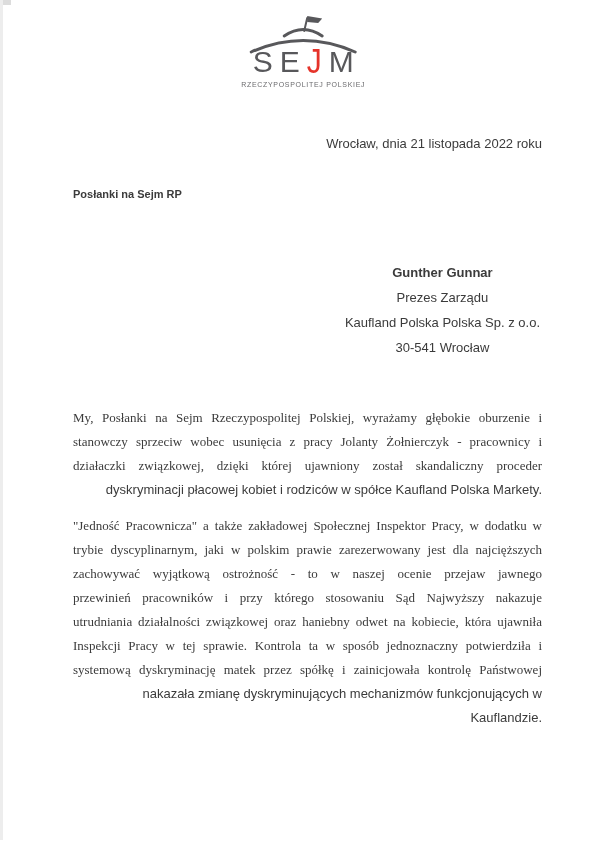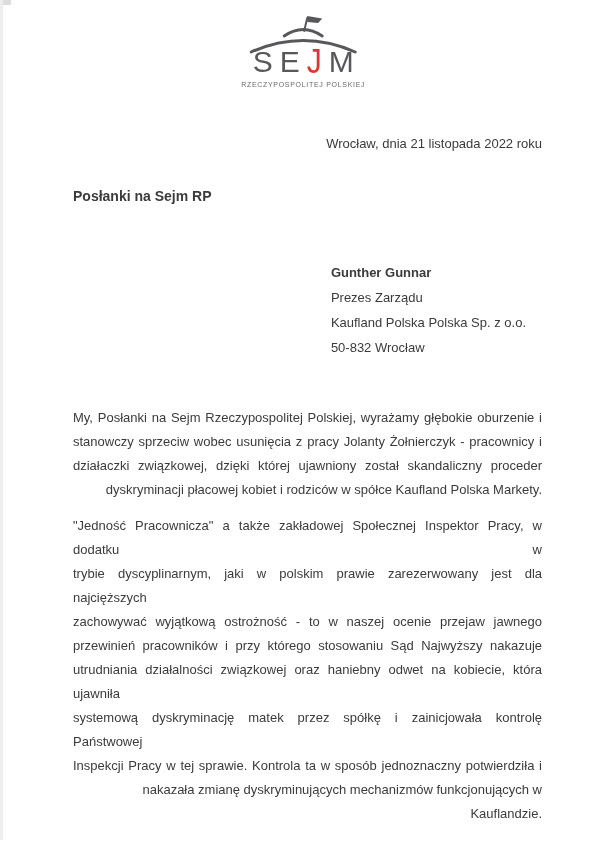--- a/index.html
+++ b/index.html
@@ -56,46 +56,47 @@
   .date-line {
     position: absolute;
     top: 136px;
     right: 71px;
     font-size: 13px;
   }
   .sender-heading {
     position: absolute;
     top: 188px;
     left: 70px;
-    font-size: 14px;
+    font-size: 11px;
     font-weight: bold;
   }
   .recipient {
     position: absolute;
     top: 260px;
-    right: 87px;
-    text-align: left;
+    right: 73px;
+    text-align: center;
     font-size: 13px;
     line-height: 25px;
   }
   .recipient-name { font-weight: bold; }
   
   .body-text {
     position: absolute;
     top: 406px;
     left: 70px;
     right: 71px;
     font-size: 13px;
     line-height: 24px;
   }
   .para { margin-bottom: 12px; }
   .jline {
     display: block;
     text-align: justify;
     text-align-last: justify;
+    font-family: Liberation Serif, serif;
   }
   .lline {
     display: block;
     text-align: right;
   }
 </style>
 </head>
 <body>
 
 <div class="page">
@@ -117,35 +118,35 @@
   </div>
 
   <div class="date-line">Wrocław, dnia 21 listopada 2022 roku</div>
 
   <div class="sender-heading">Posłanki na Sejm RP</div>
 
   <div class="recipient">
     <div class="recipient-name">Gunther Gunnar</div>
     <div>Prezes Zarządu</div>
     <div>Kaufland Polska Polska Sp. z o.o.</div>
-    <div>50-832 Wrocław</div>
+    <div>30-541 Wrocław</div>
   </div>
 
   <div class="body-text">
     <div class="para">
       <span class="jline">My, Posłanki na Sejm Rzeczypospolitej Polskiej, wyrażamy głębokie oburzenie i</span>
       <span class="jline">stanowczy sprzeciw wobec usunięcia z pracy Jolanty Żołnierczyk - pracownicy i</span>
       <span class="jline">działaczki związkowej, dzięki której ujawniony został skandaliczny proceder</span>
       <span class="lline">dyskryminacji płacowej kobiet i rodziców w spółce Kaufland Polska Markety.</span>
     </div>
     <div class="para">
       <span class="jline">"Jedność Pracownicza" a także zakładowej Społecznej Inspektor Pracy, w dodatku w</span>
       <span class="jline">trybie dyscyplinarnym, jaki w polskim prawie zarezerwowany jest dla najcięższych</span>
       <span class="jline">zachowywać wyjątkową ostrożność - to w naszej ocenie przejaw jawnego</span>
       <span class="jline">przewinień pracowników i przy którego stosowaniu Sąd Najwyższy nakazuje</span>
       <span class="jline">utrudniania działalności związkowej oraz haniebny odwet na kobiecie, która ujawniła</span>
+      <span class="jline">Inspekcji Pracy w tej sprawie. Kontrola ta w sposób jednoznaczny potwierdziła i</span>
       <span class="jline">systemową dyskryminację matek przez spółkę i zainicjowała kontrolę Państwowej</span>
-      <span class="jline">Inspekcji Pracy w tej sprawie. Kontrola ta w sposób jednoznaczny potwierdziła i</span>
       <span class="lline">nakazała zmianę dyskryminujących mechanizmów funkcjonujących w Kauflandzie.</span>
     </div>
 
   </div>
 </div>
 
 </body></html>

